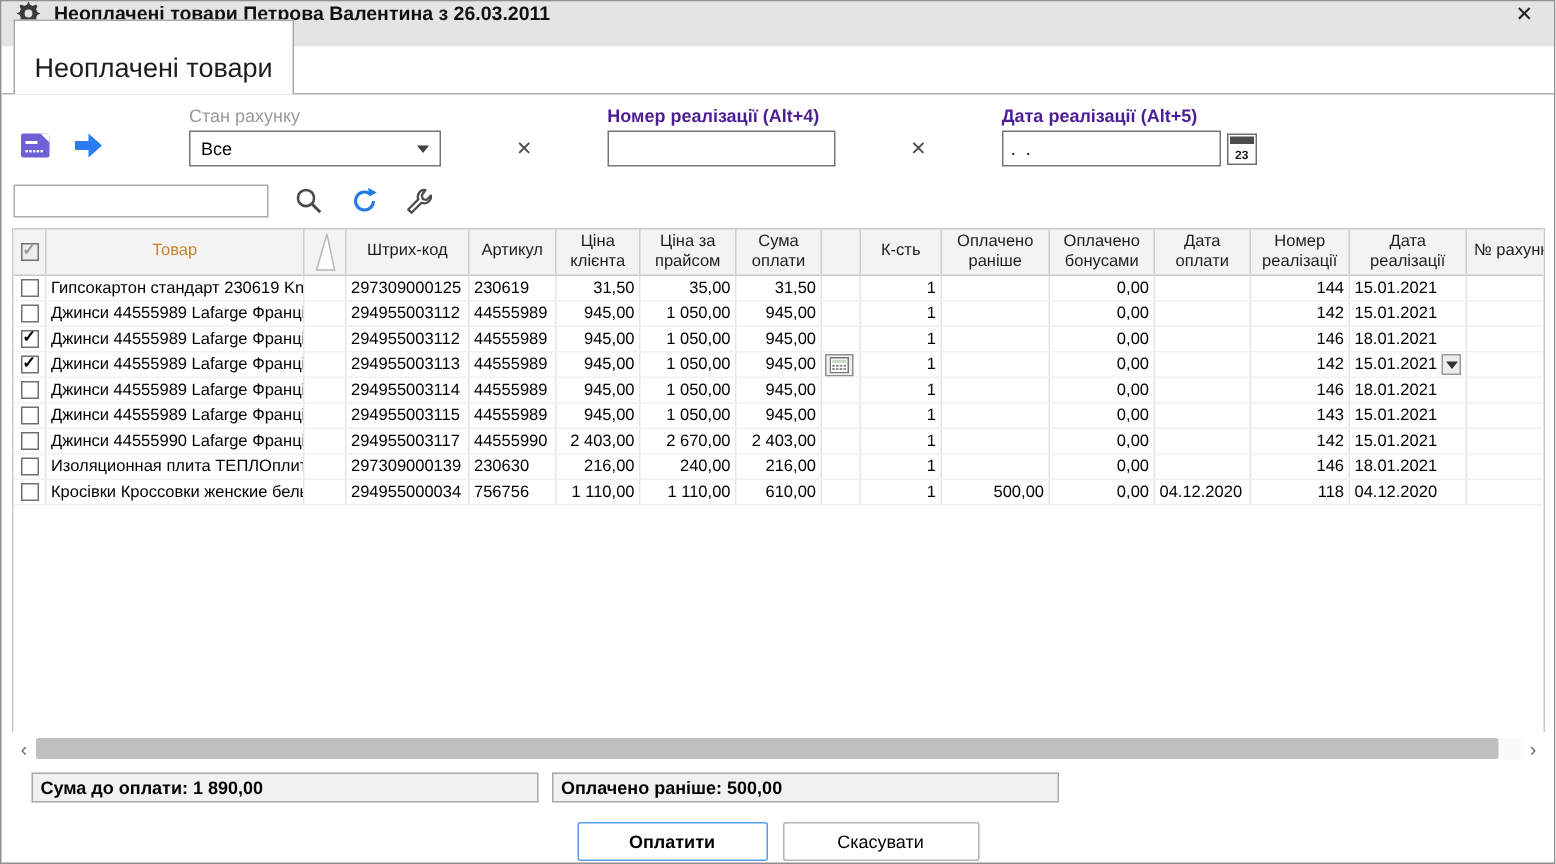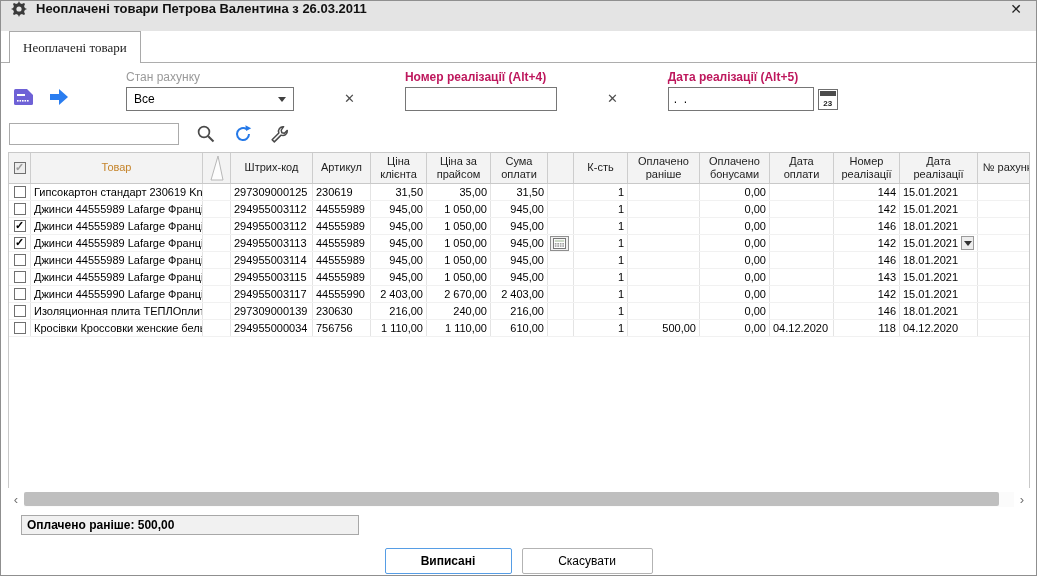--- a/index.html
+++ b/index.html
@@ -7,31 +7,31 @@
   .window { position:relative; width:1037px; height:576px; background:#fff;
             border:1px solid #8f8f8f; box-sizing:border-box; overflow:hidden; }
 
   
   .titlebar { height:30px; background:#e4e4e4; display:flex; align-items:flex-start; padding:0 14px 0 10px; }
   .title { font-size:13px; font-weight:bold; color:#111; margin-left:9px; }
   .close-btn { margin-left:auto; font-size:14px; color:#222; background:none; border:none; cursor:default; font-family:inherit; }
 
   
   .tabbar { background:#fff; padding:4px 0 0 8px; display:flex; align-items:flex-end; border-bottom:1px solid #adadad; height:27px; }
-  .tab { box-sizing:border-box; font-size:13px; padding:8px 13px; background:#d9d9d9; border:1px solid #a9a9a9;
-         border-bottom:none; color:#8f8f8f; margin-right:2px;font-family:Liberation Serif, serif; }
+  .tab { box-sizing:border-box; font-size:18px; padding:21px 13px; background:#d9d9d9; border:1px solid #a9a9a9;
+         border-bottom:none; color:#8f8f8f; margin-right:2px; }
   .tab.active { background:#fff; color:#1c1c1c; margin-bottom:-1px; padding-bottom:7px; z-index:2; position:relative; }
 
   
   .toolbar { display:flex; align-items:flex-end; padding:7px 0 0 12px;gap:40px; }
   .tool-icons { display:flex; gap:13px; align-items:center; padding:0 16px 4px 0; }
   .fgroup { display:flex; flex-direction:column; }
   .flabel { font-size:12px; margin-bottom:3px; }
   .flabel.gray { color:#9a9a9a; }
-  .flabel.bold { font-weight:bold; color:#be185d; }
+  .flabel.bold { font-weight:bold; color:#4c1d95; }
   .combo { width:168px; height:24px; border:1px solid #767676; box-sizing:border-box; display:flex; align-items:center;
            padding:0 7px; font-size:12px; background:#fff; }
   .combo .chev { margin-left:auto; width:0; height:0; border-left:4px solid transparent; border-right:4px solid transparent; border-top:5px solid #404040; }
   .clearx { background:none; border:none; font-size:13px; color:#4d4d4d; margin:0 10px 5px 10px; font-family:inherit; }
   .tinput { width:152px; height:24px; border:1px solid #767676; box-sizing:border-box; font-size:12px; padding:0 5px; font-family:inherit; }
   .dinput { width:146px; }
   .daterow { display:flex; align-items:center; }
   .calbtn { width:20px; height:21px; margin-left:4px; border:1px solid #6f6f6f; background:#fff; position:relative; padding:0; }
   .calbtn .bar { position:absolute; top:1px; left:1px; right:1px; height:5px; background:#4c4c4c; }
   .calbtn .day { position:absolute; bottom:1px; left:0; right:0; text-align:center; font-size:8px; font-weight:bold; color:#1a1a1a; }
@@ -402,21 +402,22 @@
 
   <div class="hscroll">
     <button class="scroll-arrow">‹</button>
     <div class="scroll-track">
       <div class="scroll-thumb"></div>
     </div>
     <button class="scroll-arrow">›</button>
   </div>
 
   <div class="statusrow">
+    <div class="statusbox">Сума до оплати: 1 890,00</div>
     <div class="statusbox">Оплачено раніше: 500,00</div>
   </div>
 
   <div class="btnrow">
-    <button class="btn primary">Виписані</button>
+    <button class="btn primary">Оплатити</button>
     <button class="btn secondary">Скасувати</button>
   </div>
 
 </div>
 
 </body></html>

